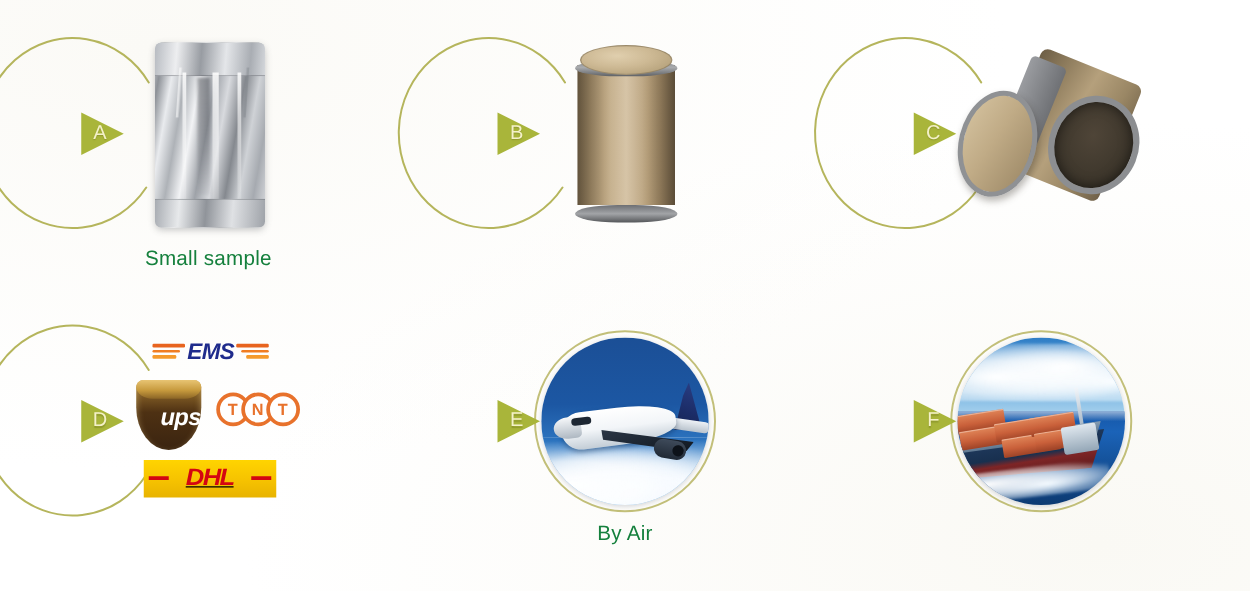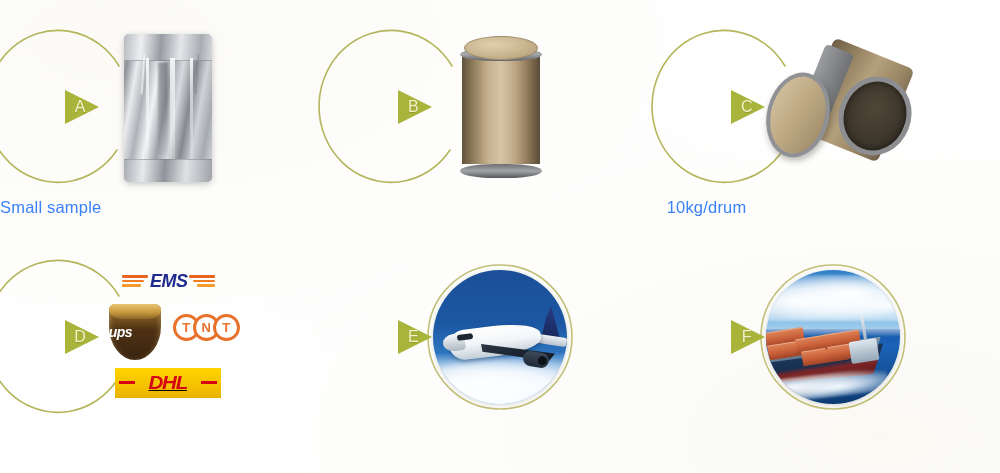--- a/index.html
+++ b/index.html
@@ -58,23 +58,23 @@
     font-size:16px;color:#f4f1c8;
     padding-right:9px;box-sizing:border-box;
     letter-spacing:.3px;
     text-shadow:0 1px 1px rgba(90,95,20,.35);
   }
 
   
   .caption{
     position:absolute;
     left:0;right:0;
-    text-align:left;
+    text-align:center;
     font-size:16.5px;
-    color:#3b82f6;
+    color:#15803d;
     letter-spacing:.2px;
     white-space:nowrap;
   }
   .cell.row1 .caption{top:198px;}
   .cell.row2 .caption{top:178px;}
 
   
   .art{position:absolute;left:0;top:0;width:180px;height:170px;}
   .pouch{
     position:absolute;left:47px;top:12px;
@@ -213,22 +213,22 @@
     position:relative;
     box-shadow:inset 0 3px 6px rgba(255,225,150,.45);
   }
   .ups .band{
     position:absolute;left:0;right:0;top:0;height:15px;
     background:linear-gradient(180deg,#e8c473 0%,#c79a3d 55%,#8b6526 100%);
     border-radius:6px 6px 14px 14px/6px 6px 10px 10px;
   }
   .ups .word{
     position:absolute;left:0;right:0;top:20px;
-    text-align:left;color:#ffffff;
-    font-size:14px;font-weight:bold;font-style:italic;
+    text-align:right;color:#ffffff;
+    font-size:19px;font-weight:bold;font-style:italic;
     letter-spacing:-.5px;
   }
 
   
   .tnt{left:96px;top:62px;width:72px;height:34px;}
   .tnt .row{display:flex;align-items:center;}
   .tnt .o{
     width:27px;height:27px;border-radius:50%;
     border:3.4px solid #e8722c;box-sizing:border-box;
     display:flex;align-items:center;justify-content:center;
@@ -460,21 +460,20 @@
           <div class="lid2"></div>
         </div>
       </div>
       <div class="badge">
         <svg viewBox="0 0 44 46">
             <polygon points="2,6 36,23 2,40" fill="#a9b53a"></polygon>
           </svg>
         <span class="letter">C</span>
       </div>
     </div>
-    <div class="caption">10kg/drum</div>
   </div>
 
   <div class="cell row2">
     <div class="media">
       <div class="ring">
         <svg viewBox="0 0 180 170">
           <path d="M 40 128 A 72 76 0 1 1 42 44" fill="none" stroke="#b5b55c" stroke-width="1.6" stroke-linecap="round"></path>
         </svg>
       </div>
 
@@ -550,20 +549,21 @@
           </div>
         </div>
       </div>
       <div class="badge">
         <svg viewBox="0 0 44 46">
             <polygon points="2,6 36,23 2,40" fill="#a9b53a"></polygon>
           </svg>
         <span class="letter">E</span>
       </div>
     </div>
+    <div class="caption">By Air</div>
   </div>
 
   <div class="cell row2">
     <div class="media">
       <div class="ring">
         <svg viewBox="0 0 180 170">
           <circle cx="90" cy="85" r="72" fill="none" stroke="#c2bf79" stroke-width="1.6"></circle>
         </svg>
       </div>
       <div class="photo-wrap">

